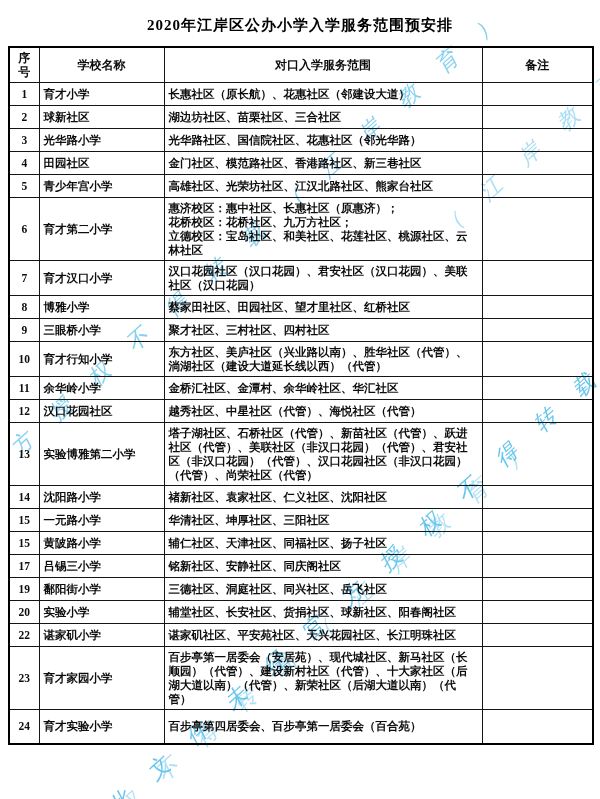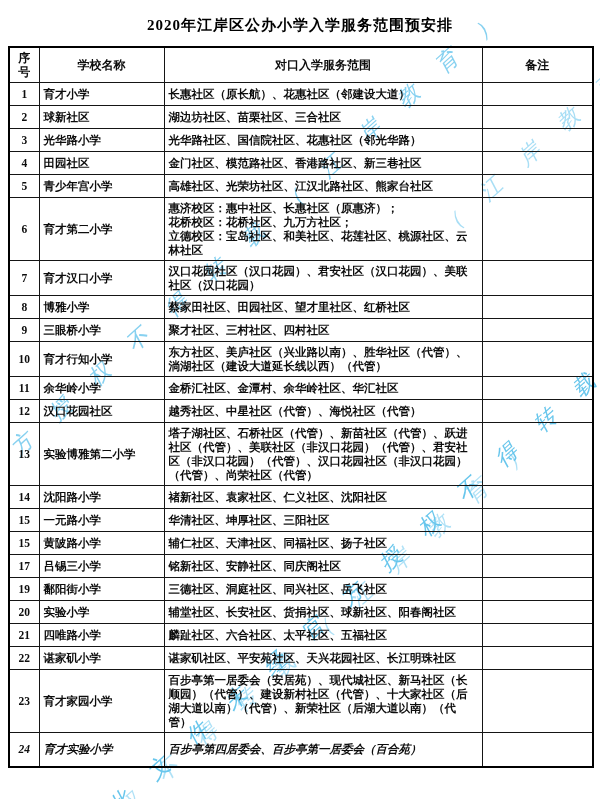--- a/index.html
+++ b/index.html
@@ -24,21 +24,21 @@
     padding:3px 4px; vertical-align:middle; color:#0d0d0d;
     overflow:hidden;
   }
   .range-table th { height:30px; font-size:12px; }
   .col-no    { width:30px; }
   .col-school{ width:125px; }
   .col-range { width:318px; }
   .col-note  { width:111px; }
   td.cell-no { text-align:center; height:23px; }
   td.cell-range { white-space:pre-line; }
-  tr.tall td { height:34px;font-style:italic; }
+  tr.tall td { height:34px; }
   .watermark {
     position:absolute; white-space:nowrap; z-index:1;
     font-size:22px; letter-spacing:30px; font-style:italic; font-weight:400;
     transform:rotate(-42deg); transform-origin:center center;
     pointer-events:none;
   }
   .wm-a { left:-345px; top:315px; color:rgba(95,194,235,0.75); }
   .wm-b { left:-15px;  top:465px; color:rgba(88,192,234,0.9);  }
   .wm-c { left:-315px; top:745px; color:rgba(110,200,238,0.55);}
   .wm-d { left:404px;  top:112px; color:rgba(110,200,238,0.6); }
@@ -180,26 +180,20 @@
           <td class="cell-range">三德社区、洞庭社区、同兴社区、岳飞社区</td>
           <td class="cell-note"></td>
         </tr>
         <tr>
           <td class="cell-no">20</td>
           <td class="cell-school">实验小学</td>
           <td class="cell-range">辅堂社区、长安社区、货捐社区、球新社区、阳春阁社区</td>
           <td class="cell-note"></td>
         </tr>
         <tr>
-          <td class="cell-no">21</td>
-          <td class="cell-school">四唯路小学</td>
-          <td class="cell-range">麟趾社区、六合社区、太平社区、五福社区</td>
-          <td class="cell-note"></td>
-        </tr>
-        <tr>
           <td class="cell-no">22</td>
           <td class="cell-school">谌家矶小学</td>
           <td class="cell-range">谌家矶社区、平安苑社区、天兴花园社区、长江明珠社区</td>
           <td class="cell-note"></td>
         </tr>
         <tr>
           <td class="cell-no">23</td>
           <td class="cell-school">育才家园小学</td>
           <td class="cell-range">百步亭第一居委会（安居苑）、现代城社区、新马社区（长顺园）（代管）、建设新村社区（代管）、十大家社区（后湖大道以南）（代管）、新荣社区（后湖大道以南）（代管）</td>
           <td class="cell-note"></td>

